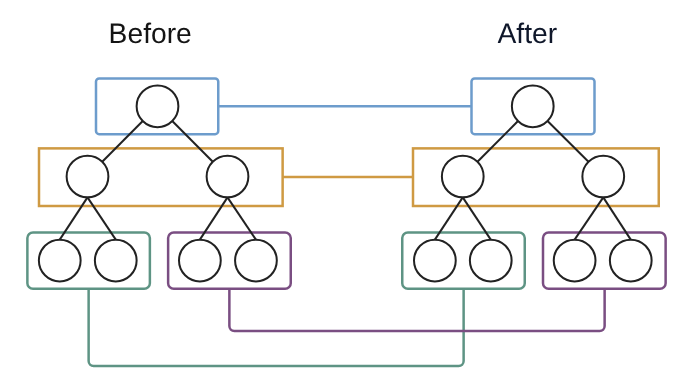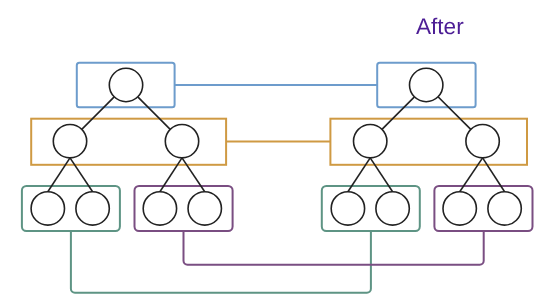--- a/index.html
+++ b/index.html
@@ -49,14 +49,15 @@
       <line x1="482.6" y1="157.89999999999998" x2="459.7" y2="191.70000000000002" stroke="#222222" stroke-width="1.6"></line>
       <line x1="482.6" y1="157.89999999999998" x2="504.6" y2="191.70000000000002" stroke="#222222" stroke-width="1.6"></line>
       <circle cx="426.2" cy="85" r="16.7" fill="#fff" stroke="#222222" stroke-width="1.6"></circle>
       <circle cx="370.2" cy="141.2" r="16.7" fill="#fff" stroke="#222222" stroke-width="1.6"></circle>
       <circle cx="482.6" cy="141.2" r="16.7" fill="#fff" stroke="#222222" stroke-width="1.6"></circle>
       <circle cx="347.9" cy="208.4" r="16.7" fill="#fff" stroke="#222222" stroke-width="1.6"></circle>
       <circle cx="392.6" cy="208.4" r="16.7" fill="#fff" stroke="#222222" stroke-width="1.6"></circle>
       <circle cx="459.7" cy="208.4" r="16.7" fill="#fff" stroke="#222222" stroke-width="1.6"></circle>
       <circle cx="504.6" cy="208.4" r="16.7" fill="#fff" stroke="#222222" stroke-width="1.6"></circle>
     </svg>
-  <div class="ttl" id="t2" style="color: #4c1d95; top: 16px; left: 416px;">After</div>
+  <div class="ttl" id="t1" style="color: rgb(20, 20, 20); top: 16px; left: 86.9px;">Before</div>
+  <div class="ttl" id="t2" style="color: #0f172a; top: 16px; left: 398px;">After</div>
 </div>
 
 </body></html>

